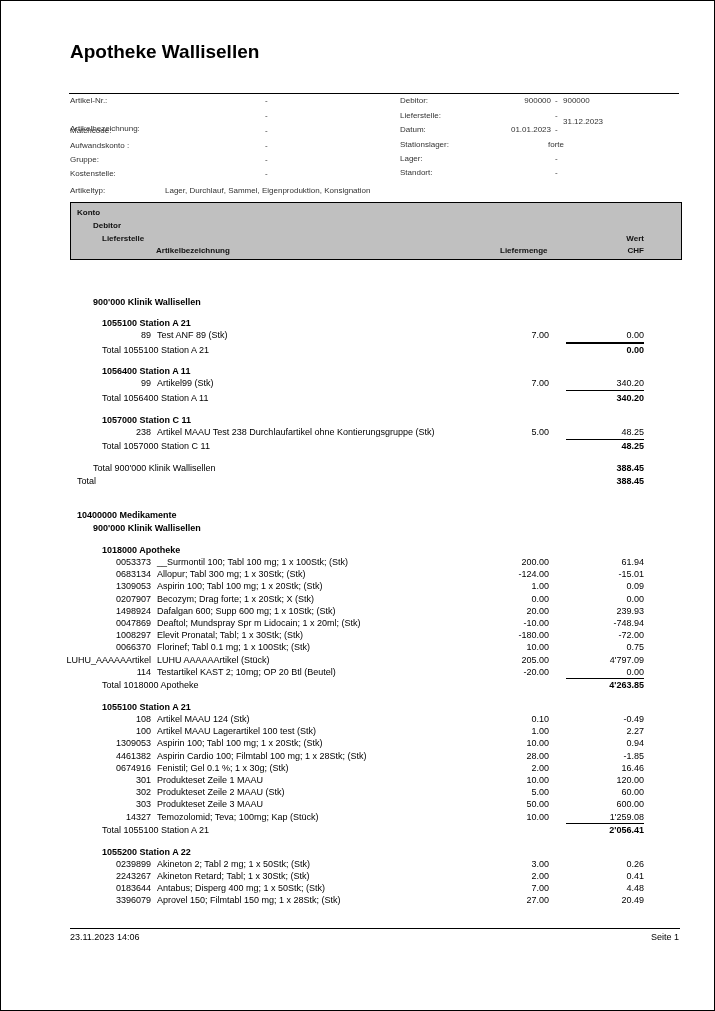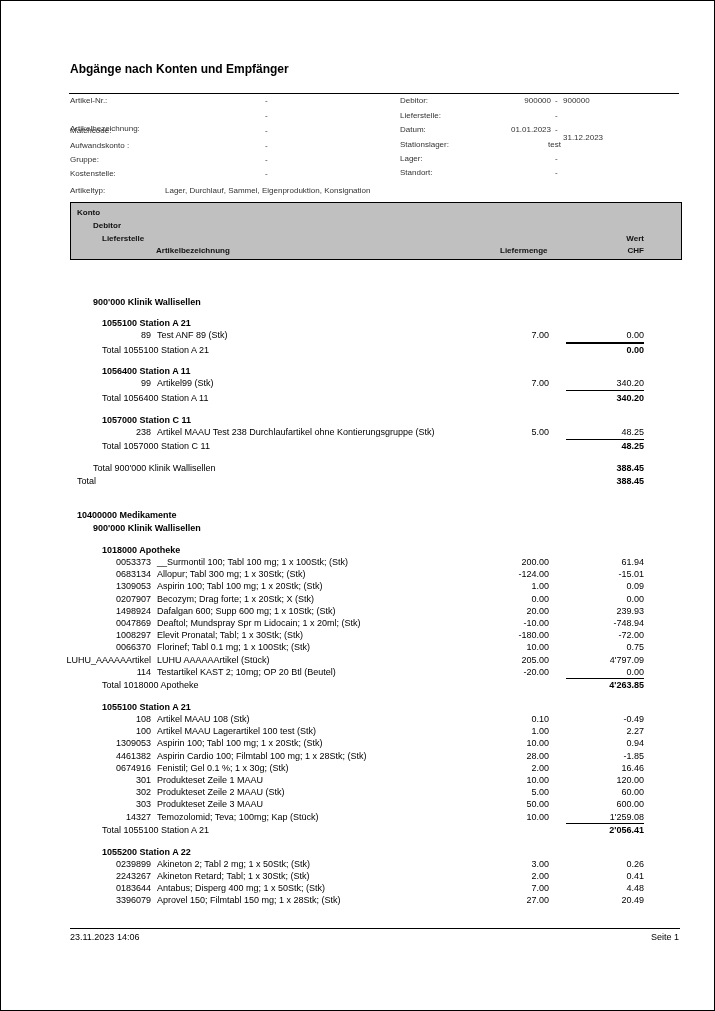--- a/index.html
+++ b/index.html
@@ -19,21 +19,21 @@
   .line-thick { position: absolute; height: 2px; background: #000; }
   .line-thin { position: absolute; height: 1px; background: #000; }
   .foot-rule { position: absolute; left: 69px; top: 927px; width: 610px; height: 1px; background: #000; }
   .foot { font-size: 9px; }
 </style>
 </head>
 <body>
 
 <div class="page">
 
-  <div class="abs subtitle">Abgänge nach  Konten und Empfänger</div>
+  <div class="abs title">Apotheke Wallisellen</div>
   <div class="rule-top"></div>
 
   <div>
     <div class="abs f-label" style="left:69px;top:95px">Artikel-Nr.:</div>
     <div class="abs f-val" style="left:264px;top:95px">-</div>
     <div class="abs f-label" style="left:69px;top:123px">Artikelbezeichnung:</div>
     <div class="abs f-val" style="left:264px;top:110px">-</div>
     <div class="abs f-label" style="left:69px;top:125px">Matchcode:</div>
     <div class="abs f-val" style="left:264px;top:125px">-</div>
     <div class="abs f-label" style="left:69px;top:140px">Aufwandskonto :</div>
@@ -51,24 +51,24 @@
     <div class="abs f-val num" style="left:490px;width:60px;top:95px">900000</div>
     <div class="abs f-val" style="left:554px;top:95px">-</div>
     <div class="abs f-val" style="left:562px;top:95px">900000</div>
 
     <div class="abs f-label" style="left:399px;top:110px">Lieferstelle:</div>
     <div class="abs f-val" style="left:554px;top:110px">-</div>
 
     <div class="abs f-label" style="left:399px;top:124px">Datum:</div>
     <div class="abs f-val num" style="left:490px;width:60px;top:124px">01.01.2023</div>
     <div class="abs f-val" style="left:554px;top:124px">-</div>
-    <div class="abs f-val" style="left:562px;top:132px">31.12.2023</div>
+    <div class="abs f-val" style="left:562px;top:116px">31.12.2023</div>
 
     <div class="abs f-label" style="left:399px;top:139px">Stationslager:</div>
-    <div class="abs f-val" style="left:547px;top:139px">test</div>
+    <div class="abs f-val" style="left:547px;top:139px">forte</div>
 
     <div class="abs f-label" style="left:399px;top:153px">Lager:</div>
     <div class="abs f-val" style="left:554px;top:153px">-</div>
 
     <div class="abs f-label" style="left:399px;top:167px">Standort:</div>
     <div class="abs f-val" style="left:554px;top:167px">-</div>
   </div>
 
   <div class="hdr-box"></div>
   <div class="abs hdr-text" style="left:76px;top:207px">Konto</div>
@@ -183,21 +183,21 @@
         <div class="abs row" style="left:156px;top:666px">Testartikel KAST 2; 10mg; OP 20 Btl  (Beutel)</div>
         <div class="abs row num" style="left:490px;width:58px;top:666px">-20.00</div>
         <div class="abs row num" style="left:580px;width:63px;top:666px">0.00</div>
       </div>
       <div class="line-thin" style="left:565px;width:78px;top:677px"></div>
       <div class="abs row" style="left:101px;top:679px">Total 1018000 Apotheke</div>
       <div class="abs row b num" style="left:580px;width:63px;top:679px">4'263.85</div>
       <div class="abs row b" style="left:101px;top:701.0000000000005px">1055100 Station A 21</div>
       <div>
         <div class="abs row num" style="left:40px;width:110px;top:713px">108</div>
-        <div class="abs row" style="left:156px;top:713px">Artikel MAAU 108  (Stk)</div>
+        <div class="abs row" style="left:156px;top:713px">Artikel MAAU 124  (Stk)</div>
         <div class="abs row num" style="left:490px;width:58px;top:713px">0.10</div>
         <div class="abs row num" style="left:580px;width:63px;top:713px">-0.49</div>
       </div>
       <div>
         <div class="abs row num" style="left:40px;width:110px;top:725px">100</div>
         <div class="abs row" style="left:156px;top:725px">Artikel MAAU Lagerartikel 100 test  (Stk)</div>
         <div class="abs row num" style="left:490px;width:58px;top:725px">1.00</div>
         <div class="abs row num" style="left:580px;width:63px;top:725px">2.27</div>
       </div>
       <div>

